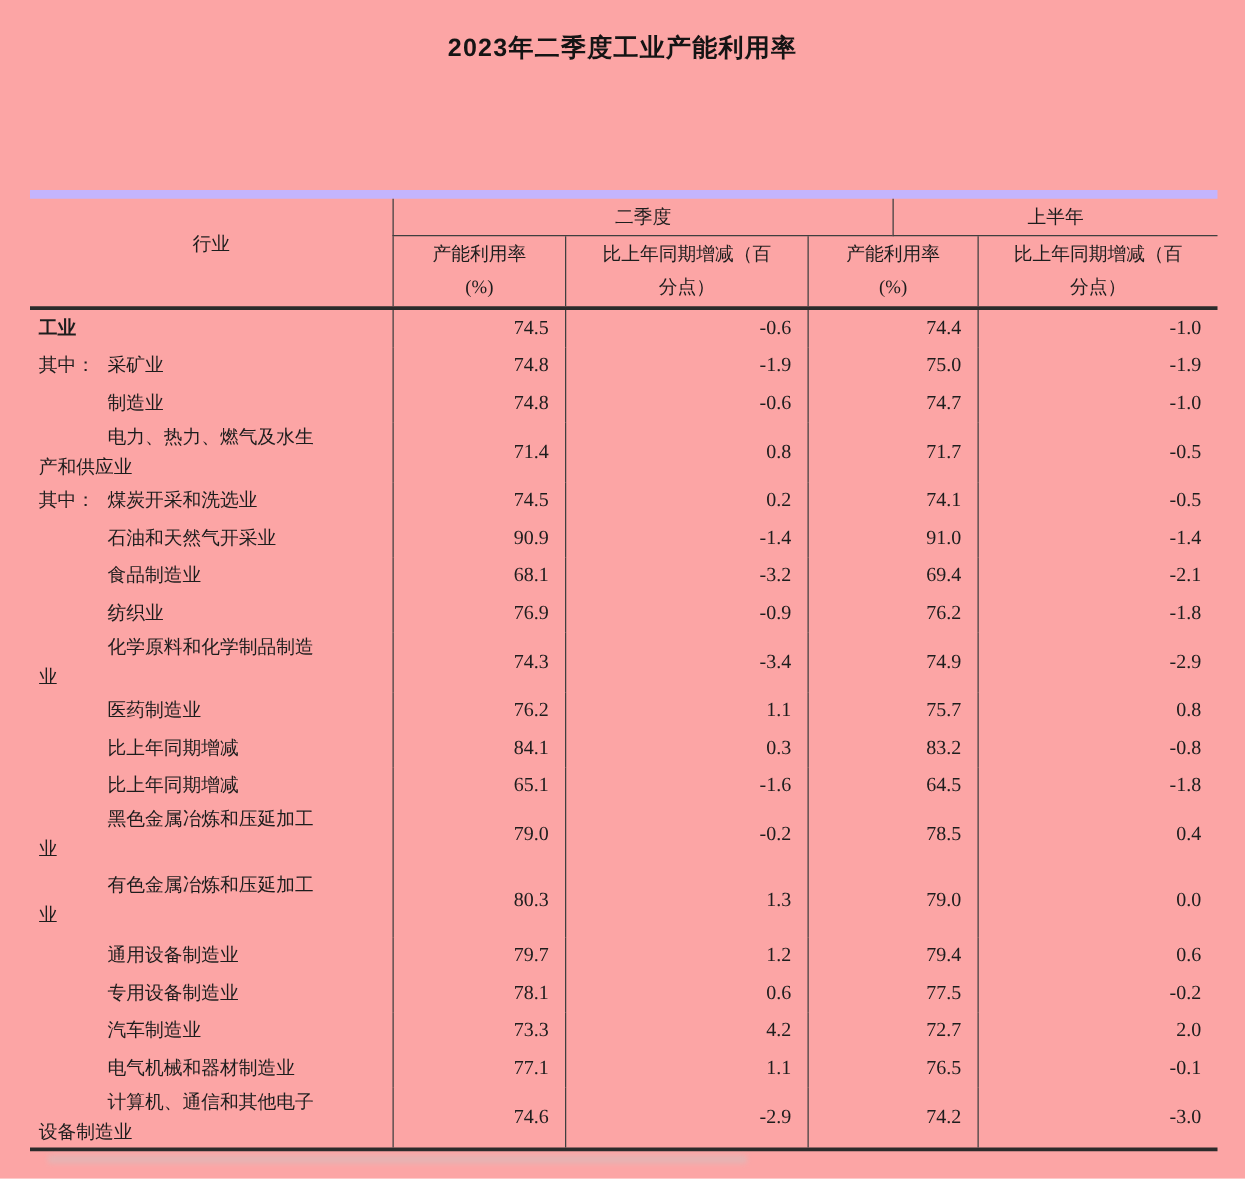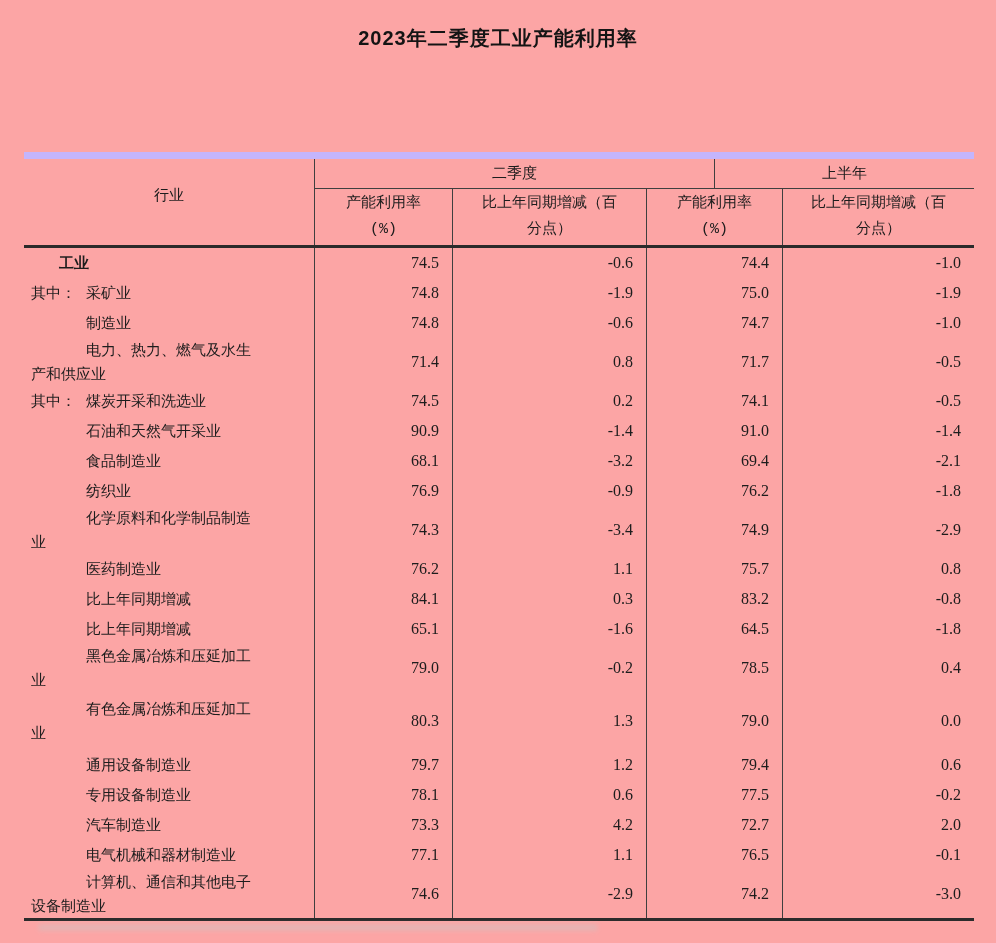--- a/index.html
+++ b/index.html
@@ -22,41 +22,41 @@
     position:absolute; left:24px; top:152px; width:950px;
     border-top:7px solid #c4b5fd;
     border-bottom:3px solid #2b2b2b;
     box-sizing:content-box;
   }
   .thead { position:relative; border-bottom:3px solid #2b2b2b; }
   .hrow { display:flex; align-items:stretch; }
   .hc { box-sizing:border-box; display:flex; align-items:center; justify-content:center;
         font-size:15px; text-align:center; }
   .hrow1 .hc { height:30px; }
-  .hrow2 .hc { height:56px;font-family:Liberation Mono, monospace; }
+  .hrow2 .hc { height:56px; }
   .hc.sp { width:290px; }
   .hc.g1 { width:400px; border-left:1px solid #3f3f3f; border-bottom:1px solid #3f3f3f; }
   .hc.g2 { width:260px; border-left:1px solid #3f3f3f; border-bottom:1px solid #3f3f3f; }
   .hc.s0 { width:138px; border-left:1px solid #3f3f3f; }
   .hc.s1 { width:194px; border-left:1px solid #3f3f3f; }
   .hc.s2 { width:136px; border-left:1px solid #3f3f3f; }
   .hc.s3 { width:192px; border-left:1px solid #3f3f3f; }
   .sub { white-space:pre-line; line-height:26px; }
   .industry-label {
     position:absolute; left:0; top:0; width:290px; height:72px;
     display:flex; align-items:center; justify-content:center;
     font-size:15px;
   }
   .tbody { }
   .trow { display:flex; align-items:stretch; min-height:30px; }
   .tbody .trow:nth-child(14) { min-height:58px; }
   .cell { box-sizing:border-box; display:flex; align-items:center; }
   .lbl { width:290px; padding-left:7px; font-size:15px; }
   .lbl-inner { white-space:pre-line; text-indent:55px; line-height:24px; }
-  .trow.total .lbl-inner { text-indent:0; font-weight:bold;margin-left:28px; }
+  .trow.total .lbl-inner { text-indent:0; font-weight:bold; }
   .lbl-inner.pfx { text-indent:0; }
   .prefix { display:inline-block; width:55px; text-indent:0; }
   .v { justify-content:flex-end; padding-right:13px; font-size:16px;
        border-left:1px solid #3f3f3f; }
   .v0 { width:138px; }
   .v1 { width:194px; }
   .v2 { width:136px; }
   .v3 { width:192px; }
   .artifact {
     position:absolute; left:38px; top:924px; width:560px; height:7px;

